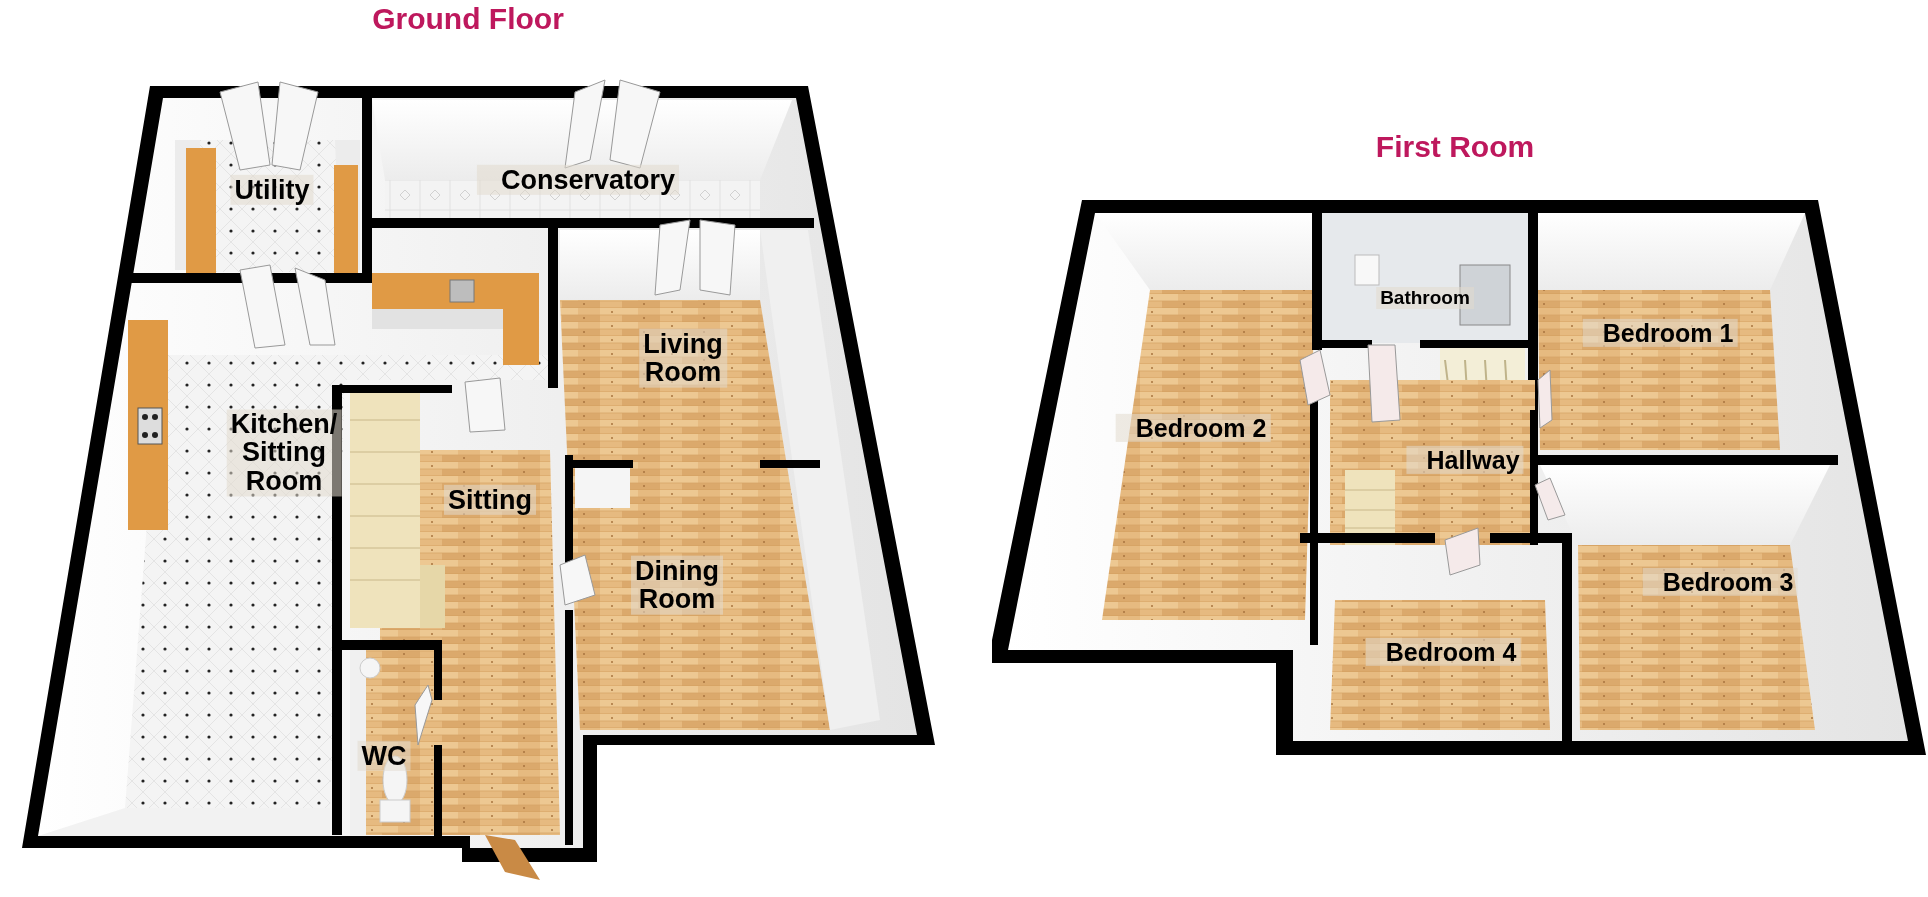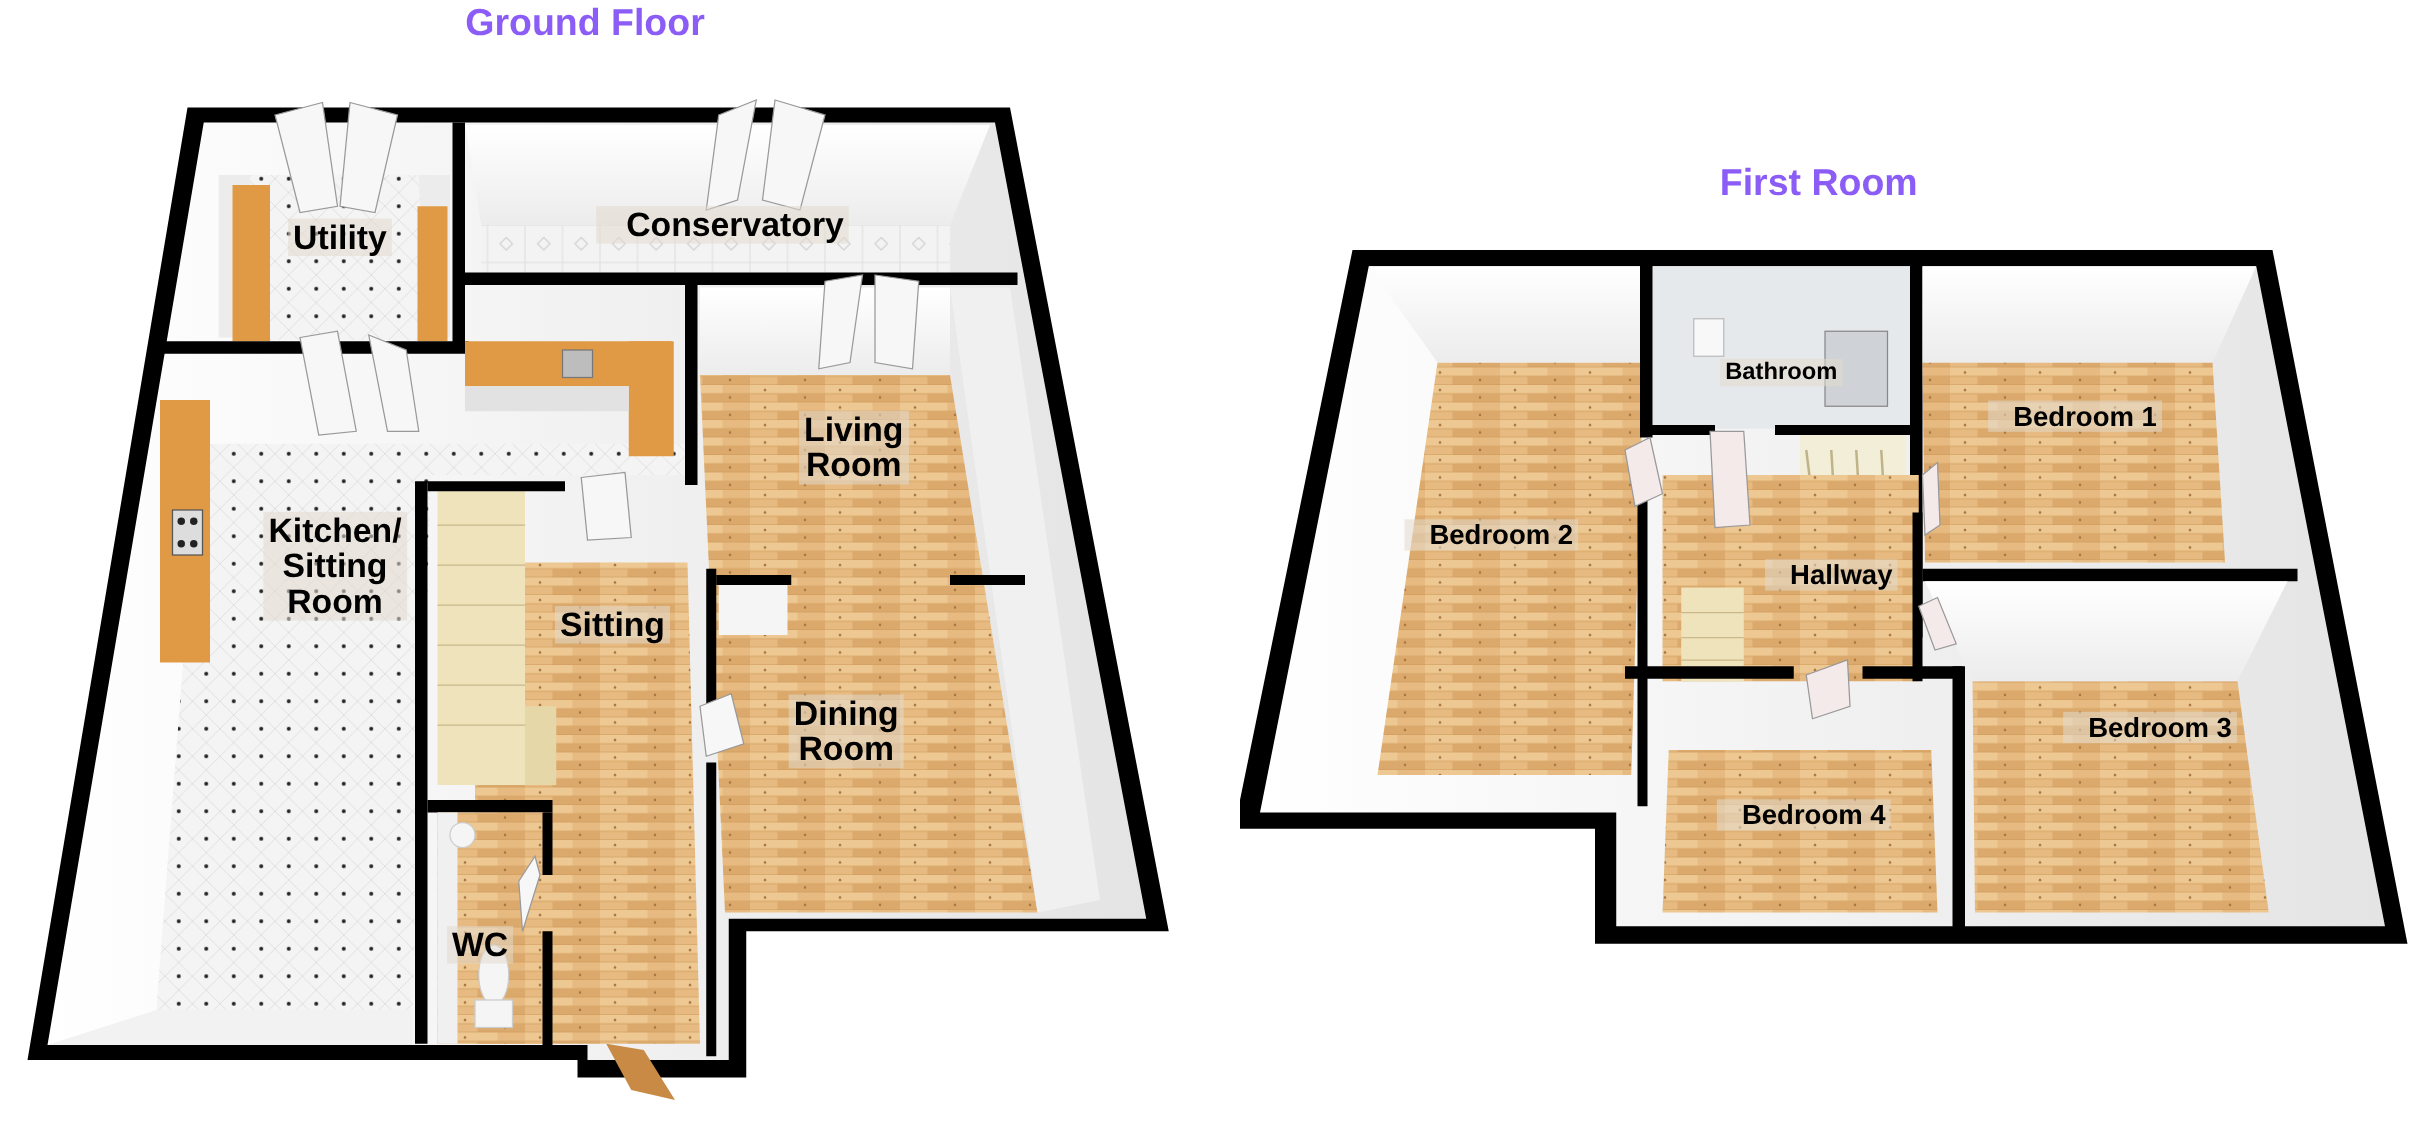--- a/index.html
+++ b/index.html
@@ -1,21 +1,21 @@
 <!DOCTYPE html>
 <html><head>
 <meta charset="utf-8">
 <style>
   html,body{margin:0;padding:0;background:#ffffff;}
   body{width:1928px;height:897px;position:relative;overflow:hidden;font-family:"Liberation Sans",sans-serif;}
   #plan{position:absolute;left:0;top:0;width:1928px;height:897px;}
-  .floor-title{position:absolute;font-family:"Liberation Sans",sans-serif;font-weight:bold;font-size:30px;color:#8b5cf6;white-space:nowrap;transform:translateX(-50%);}
+  .floor-title{position:absolute;font-family:"Liberation Sans",sans-serif;font-weight:bold;font-size:30px;color:#be185d;white-space:nowrap;transform:translateX(-50%);}
   .room-label{position:absolute;font-family:"Liberation Sans",sans-serif;font-weight:bold;color:#000;background:rgba(225,218,205,0.55);padding:1px 4px;line-height:1.05;text-align:center;transform:translate(-50%,-50%);white-space:pre-line;}
   .lg{font-size:27px;}
-  .md{font-size:22px;padding-left:20px;}
+  .md{font-size:25px;padding-left:20px;}
   .sm{font-size:19px;}
 </style>
 </head>
 <body>
 
 <svg id="plan" viewBox="0 0 1928 897" xmlns="http://www.w3.org/2000/svg">
   <defs>
     <pattern id="wood" width="60" height="14" patternUnits="userSpaceOnUse">
       <rect width="60" height="14" fill="#e6ba80"></rect>
       <rect x="0" y="0" width="38" height="7" fill="#edc892"></rect>
@@ -180,21 +180,21 @@
       <path d="M1445 540 L1478 528 L1480 565 L1450 575 Z"></path>
     </g>
   </g>
 </svg>
 
 <div class="floor-title" style="left:468px;top:2px;">Ground Floor</div>
 <div class="floor-title" style="left:1455px;top:130px;">First Room</div>
 
 <div class="room-label lg" style="left:272px;top:190px;">Utility</div>
 <div class="room-label lg" style="left:578px;top:180px;padding-left:24px;">Conservatory</div>
-<div class="room-label lg" style="left:268px;top:453px;">Kitchen/
+<div class="room-label lg" style="left:284px;top:453px;">Kitchen/
 Sitting
 Room</div>
 <div class="room-label lg" style="left:683px;top:358px;">Living
 Room</div>
 <div class="room-label lg" style="left:490px;top:500px;">Sitting</div>
 <div class="room-label lg" style="left:677px;top:585px;">Dining
 Room</div>
 <div class="room-label lg" style="left:384px;top:756px;">WC</div>
 
 <div class="room-label sm" style="left:1425px;top:298px;">Bathroom</div>

